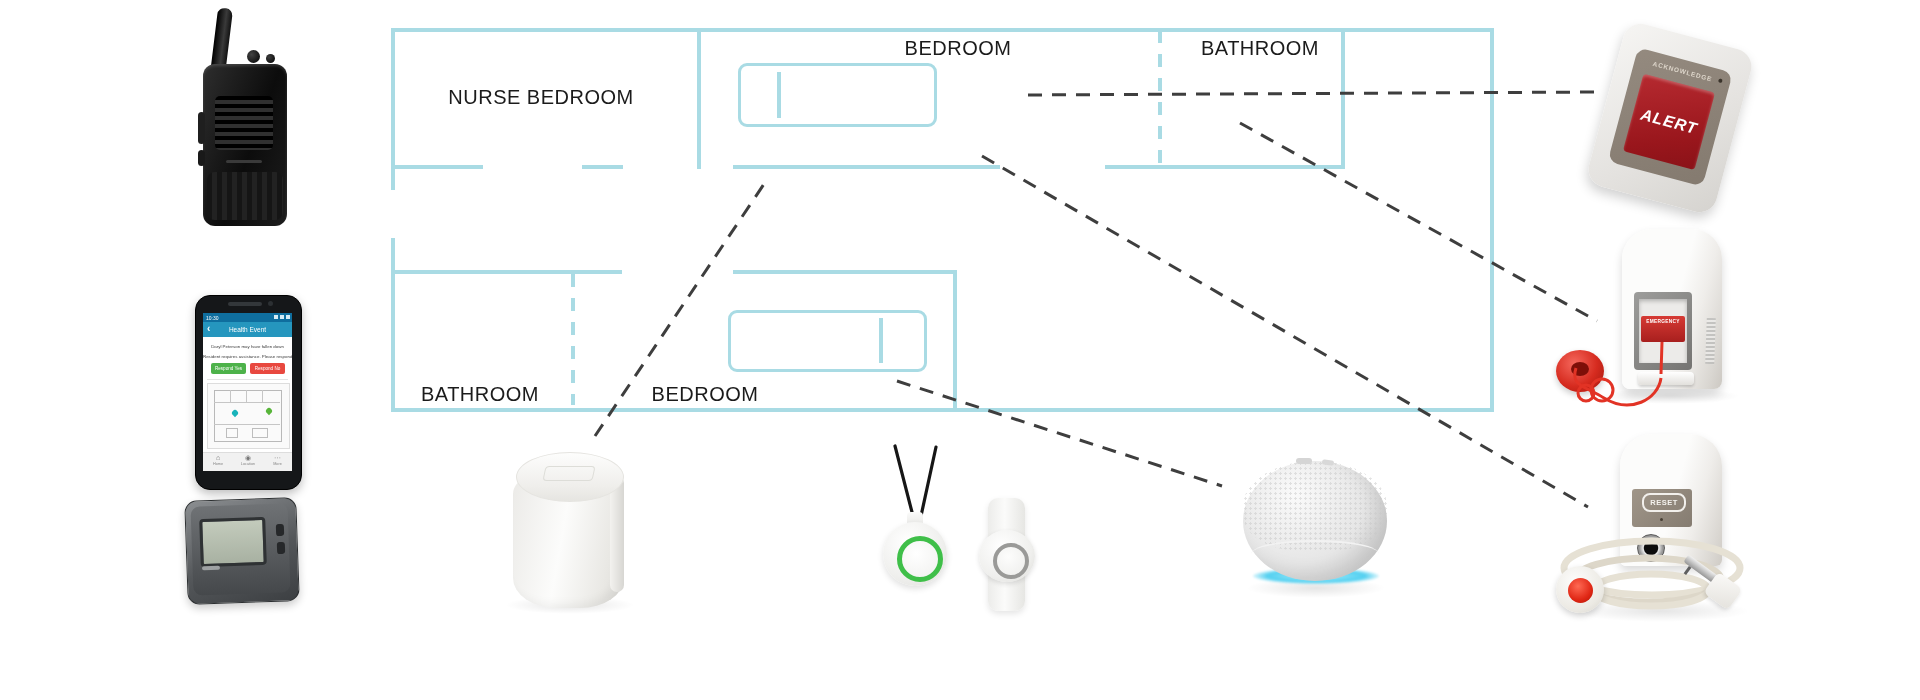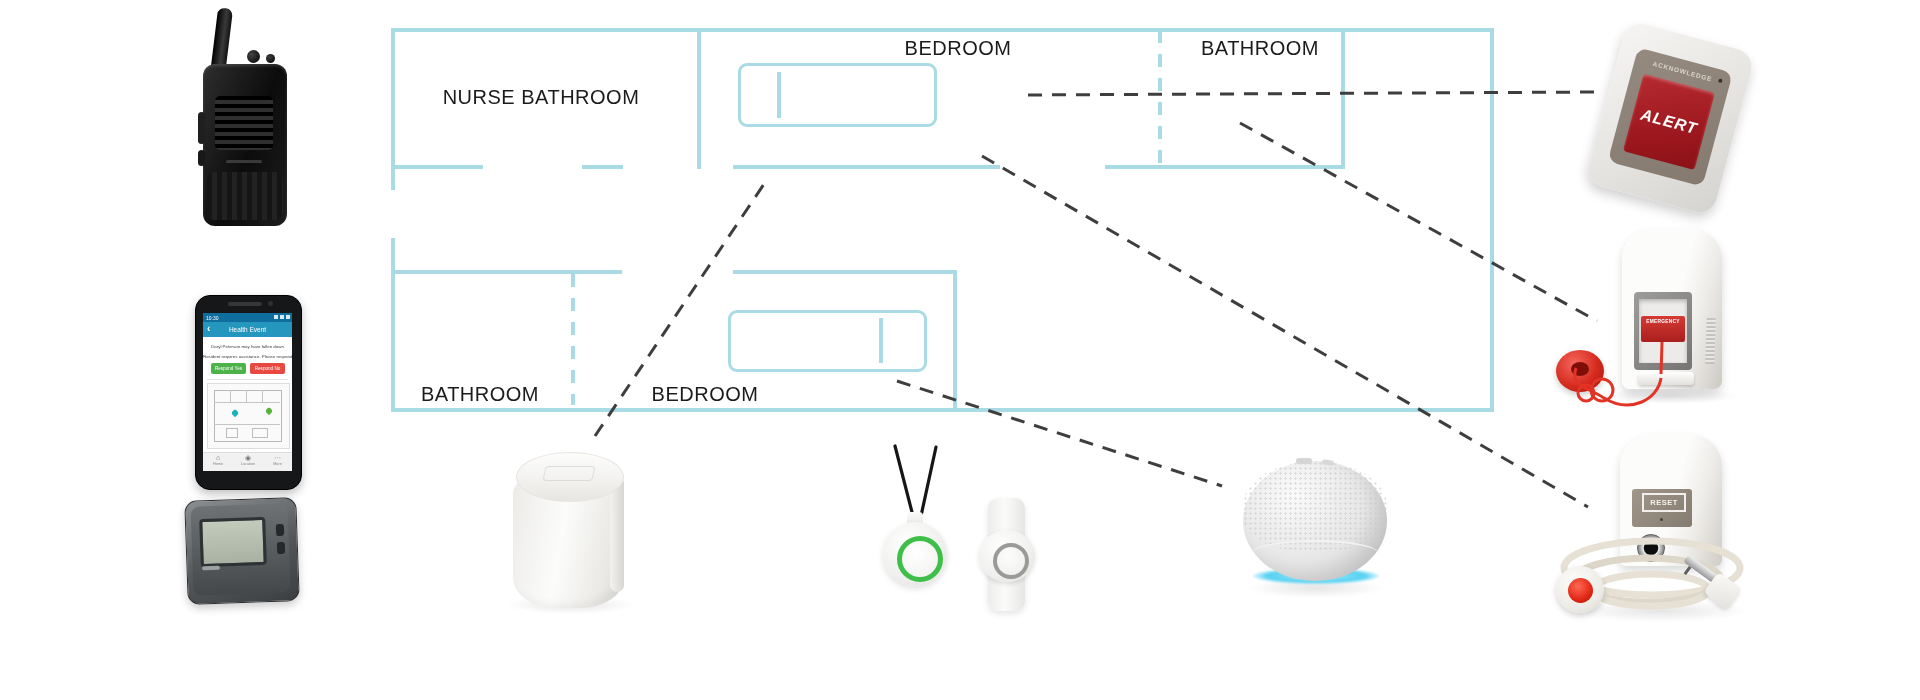--- a/index.html
+++ b/index.html
@@ -48,21 +48,21 @@
     <div class="wall" style="left:953px;top:270px;width:4px;height:142px;"></div>
 
     <div class="dashv" style="left:1158px;top:30px;height:137px;"></div>
     <div class="dashv" style="left:571px;top:274px;height:131px;"></div>
 
     <div class="bed" style="left:738px;top:63px;width:193px;height:58px;"></div>
     <div class="pillow" style="left:777px;top:72px;height:46px;"></div>
     <div class="bed" style="left:728px;top:310px;width:193px;height:56px;"></div>
     <div class="pillow" style="left:879px;top:318px;height:45px;"></div>
 
-    <div class="roomlabel" style="left:541px;top:86px;">NURSE BATHROOM</div>
+    <div class="roomlabel" style="left:541px;top:86px;">NURSE BEDROOM</div>
     <div class="roomlabel" style="left:958px;top:37px;">BEDROOM</div>
     <div class="roomlabel" style="left:1260px;top:37px;">BATHROOM</div>
     <div class="roomlabel" style="left:480px;top:383px;">BATHROOM</div>
     <div class="roomlabel" style="left:705px;top:383px;">BEDROOM</div>
   </div>
 
   <svg class="layer" width="1920" height="700">
     <g stroke="#3e3e3e" stroke-width="3" stroke-dasharray="14 10" fill="none">
       <line x1="1028" y1="95" x2="1600" y2="92"></line>
       <line x1="1240" y1="123" x2="1597" y2="321"></line>
@@ -234,21 +234,21 @@
     <div class="abs" style="left:1571px;top:362px;width:18px;height:14px;border-radius:50%;background:#7e0f08;"></div>
   </div>
 
   <div>
     <div class="devshadow" style="left:1570px;top:600px;width:180px;height:22px;"></div>
     <div class="abs" style="left:1620px;top:434px;width:102px;height:132px;border-radius:32px 32px 6px 6px;
                 background:linear-gradient(105deg,#fcfcfb 52%,#efedea 72%,#dbd8d3 90%,#cfcbc5);
                 box-shadow:0 5px 10px rgba(0,0,0,.15);"></div>
     <div class="abs" style="left:1632px;top:489px;width:60px;height:38px;border-radius:3px;
                 background:linear-gradient(135deg,#a09689,#857c71);"></div>
-    <div class="abs" style="left:1642px;top:493px;width:40px;height:15px;border:2px solid #f2f0ec;border-radius:0;">
+    <div class="abs" style="left:1642px;top:493px;width:40px;height:15px;border:2px solid #f2f0ec;border-radius:8px;">
       <div class="tiny" style="position:absolute;left:0;width:100%;top:2.5px;text-align:center;font-size:7.5px;font-weight:bold;color:#f4f2ee;letter-spacing:.5px;">RESET</div>
     </div>
     <div class="abs" style="left:1660px;top:518px;width:3px;height:3px;border-radius:50%;background:#463e33;"></div>
     <div class="abs" style="left:1637px;top:534px;width:26px;height:26px;border-radius:50%;
                 background:radial-gradient(circle,#0d0d0d 36%,#ededed 42%,#9d9d9d 62%,#6e6e6e);border:1px solid #5a5a5a;"></div>
 
     <div class="abs" style="left:1556px;top:566px;width:48px;height:47px;border-radius:50%;z-index:5;
                 background:radial-gradient(circle at 40% 33%,#fdfdfc,#eceae4 65%,#d5d2ca);box-shadow:0 3px 6px rgba(0,0,0,.18);"></div>
     <div class="abs" style="left:1568px;top:578px;width:25px;height:25px;border-radius:50%;z-index:6;
                 background:radial-gradient(circle at 40% 33%,#ff6a54,#e02715 60%,#ad1406);"></div>

